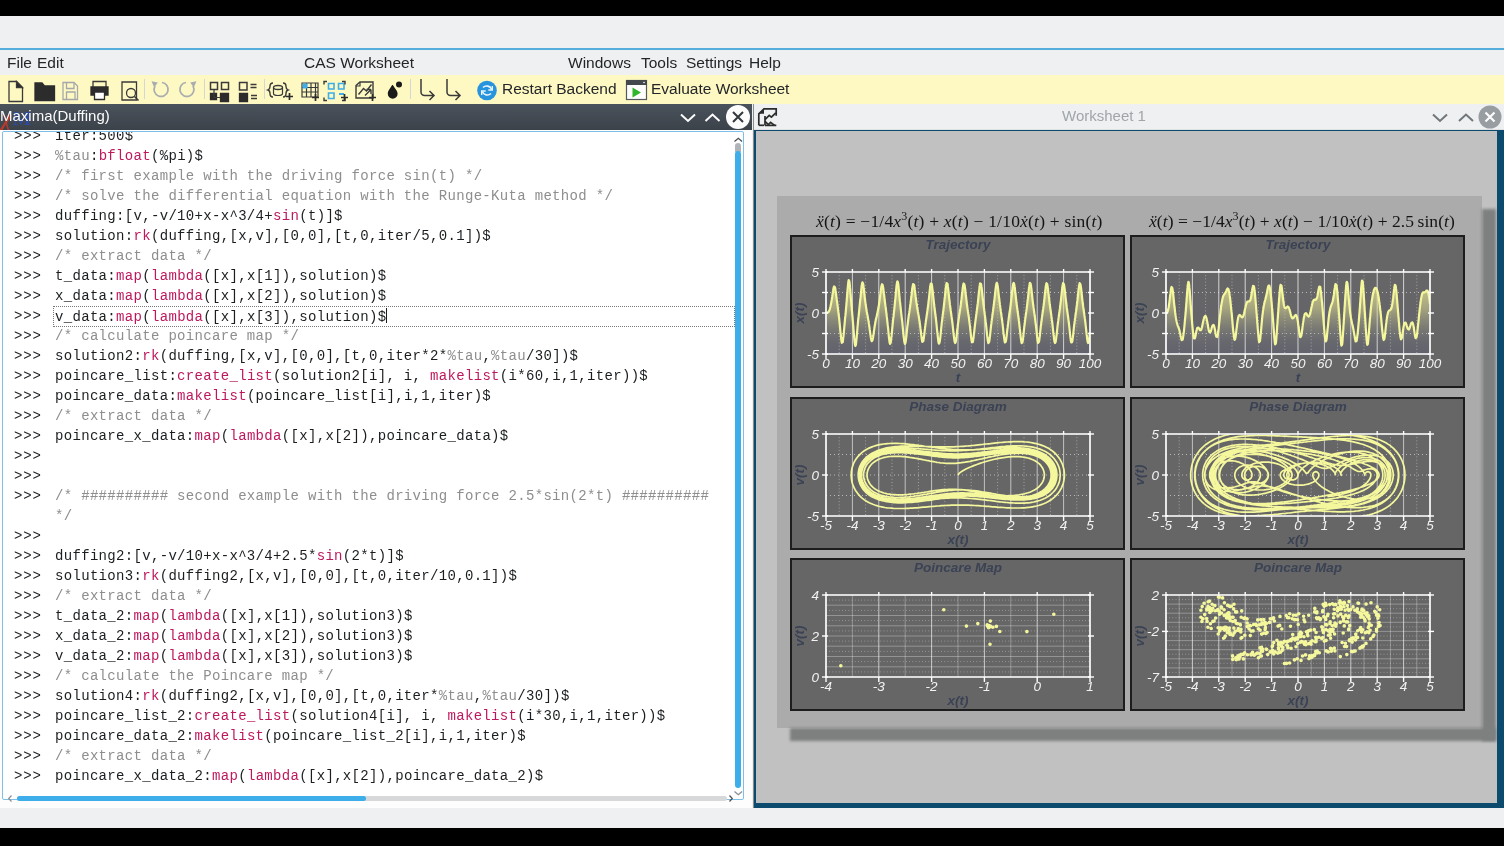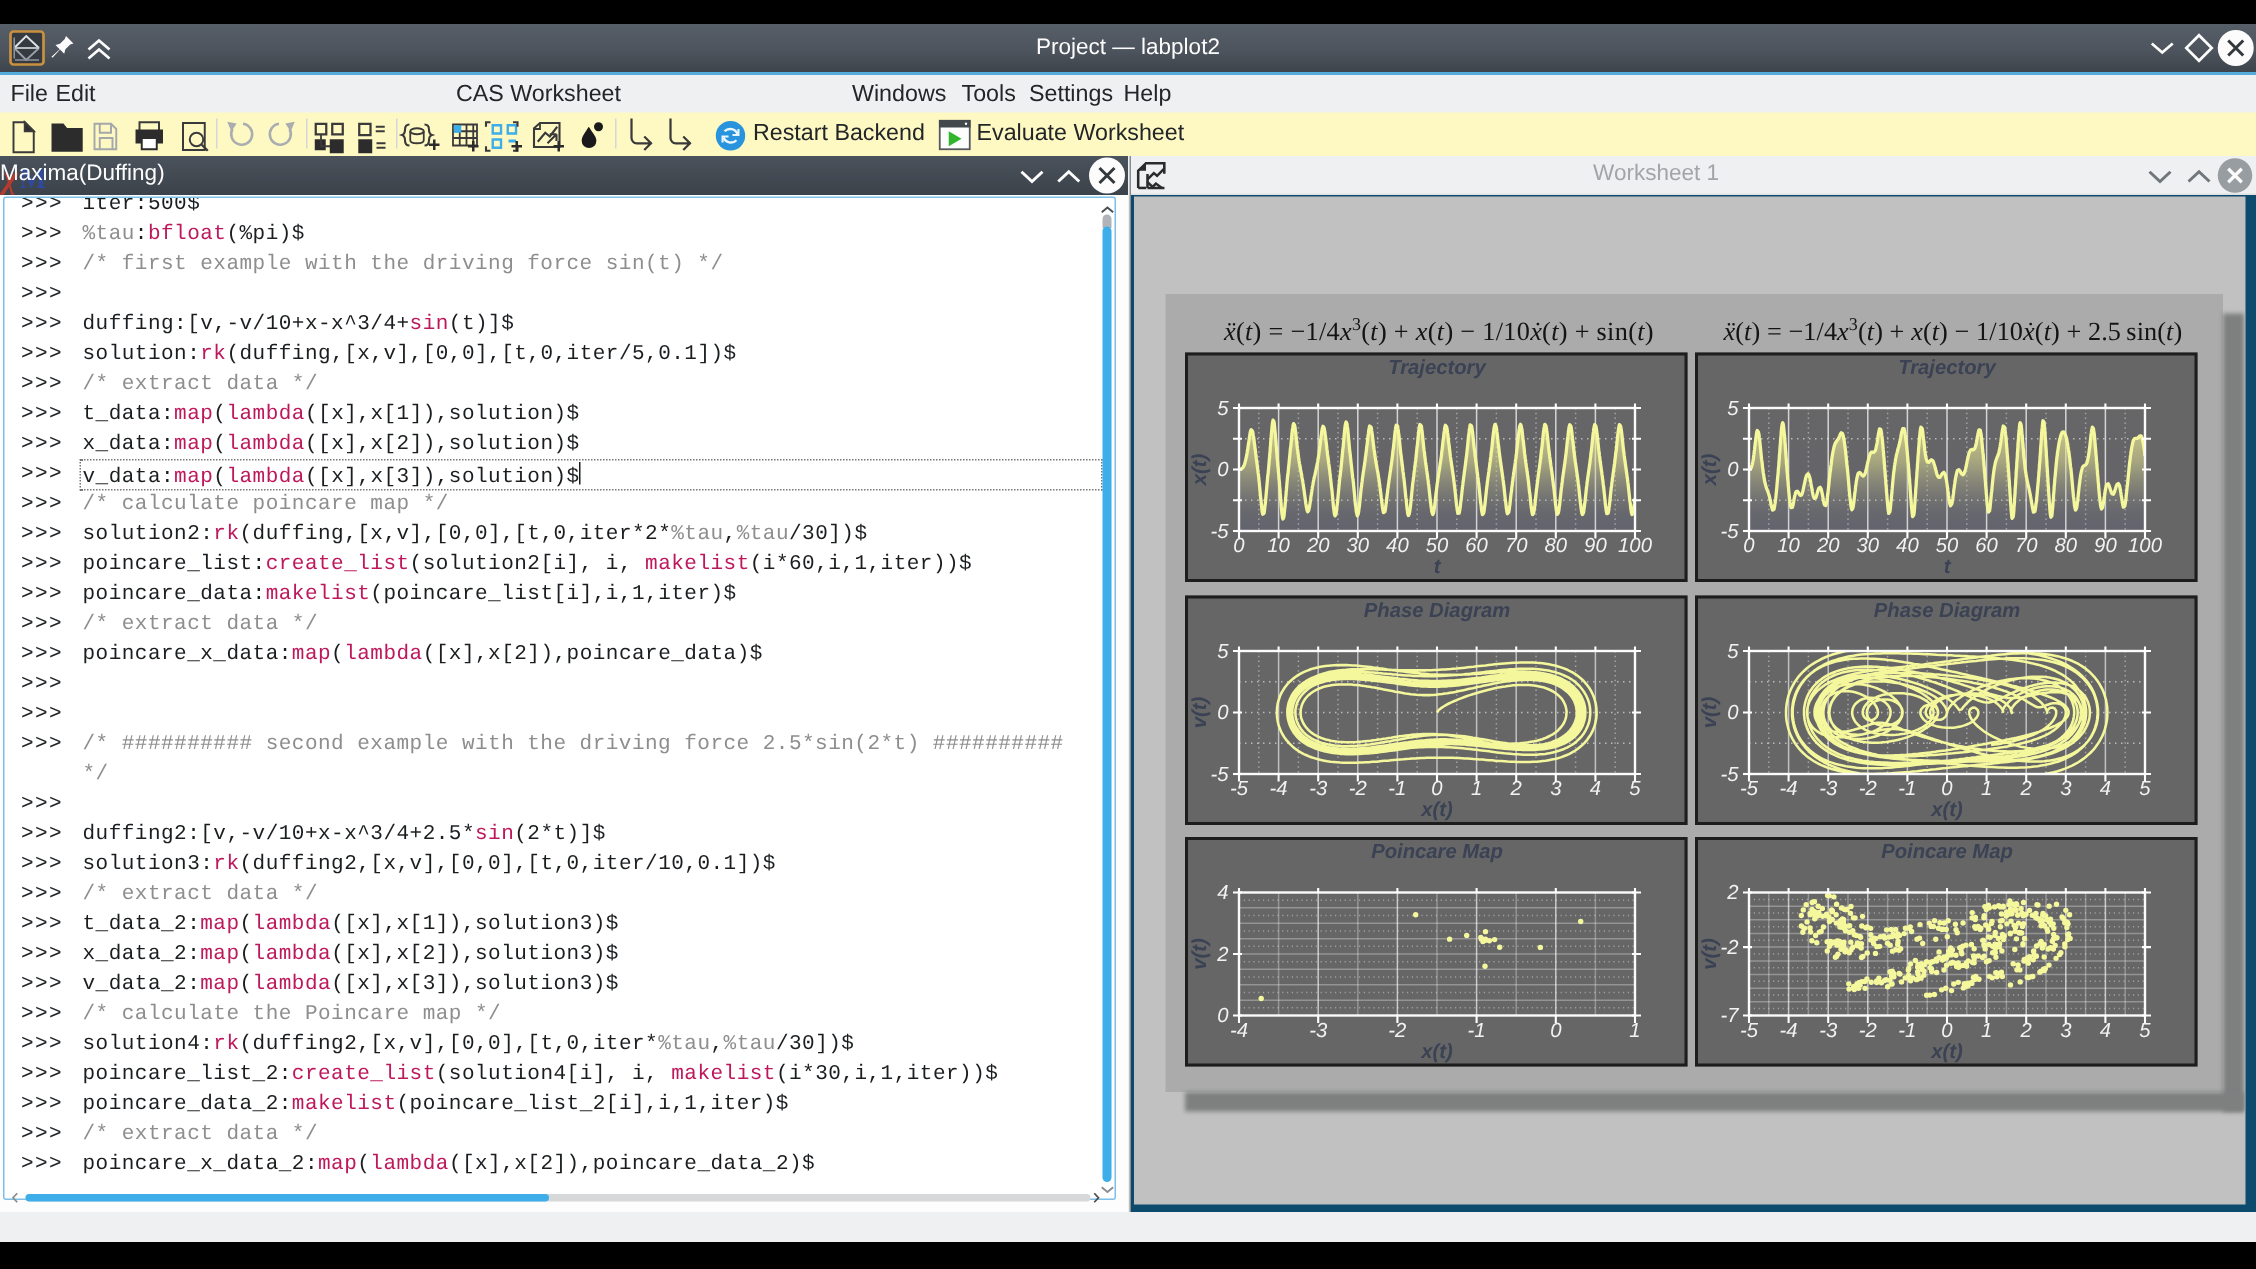--- a/index.html
+++ b/index.html
@@ -51,41 +51,20 @@
 .eq sup { font-size:12px; }
 .plotc { position:absolute; width:335px; height:153px; background:#666667; border:2px solid #1d1d1d;font-style:italic; }
 .plotc svg { position:absolute; left:-2px; top:-2px; }
 .ptitle { font-family:"Liberation Sans",sans-serif; font-size:13.5px; font-weight:bold; fill:#3a4254; }
 .tick { font-family:"Liberation Sans",sans-serif; font-size:13.5px; fill:#f2f2f2; }
 
 #statusbar { position:absolute; left:0; top:792px; width:1504px; height:20px; background:#eff0f1; }
 </style></head>
 <body>
 <div id="app">
-  <div id="titlebar">
-    <svg width="1504" height="32">
-
-      <rect x="7" y="5" width="22" height="22" rx="2" fill="#343a40" stroke="#c8913f" stroke-width="1.8"></rect>
-      <path d="M9.5 16 L17.5 8 L26 16" fill="none" stroke="#dfe3e6" stroke-width="1.3"></path>
-      <path d="M9.5 16 L17.5 24 L26 16" fill="none" stroke="#9aa0a6" stroke-width="1.3"></path>
-      <path d="M9.5 16 h16.5" stroke="#c7cbce" stroke-width="1.2"></path>
-      <path d="M9.5 9 v14 M10 24 h16" stroke="#8f959b" stroke-width="1"></path>
-
-      <path d="M44 8 l5 5 -2.2 0.6 -3.2 3.2 -0.8 3 -2.8-2.8 -5 5.5 -0.7-0.7 5.5-5 -2.8-2.8 3-0.8 3.2-3.2 z" fill="#fcfcfc"></path>
-
-      <path d="M59 17 l7-6 7 6" fill="none" stroke="#fcfcfc" stroke-width="1.8"></path>
-      <path d="M59 23 l7-6 7 6" fill="none" stroke="#fcfcfc" stroke-width="1.8"></path>
-
-      <path d="M1434.5 13 l7 6 7-6" fill="none" stroke="#fcfcfc" stroke-width="1.8"></path>
-      <rect x="1460" y="10" width="12" height="12" fill="none" stroke="#fcfcfc" stroke-width="1.8" transform="rotate(45 1466 16)"></rect>
-      <circle cx="1490.5" cy="16" r="12" fill="#fcfcfc"></circle>
-      <path d="M1485.5 11 l10 10 M1495.5 11 l-10 10" stroke="#33383d" stroke-width="2"></path>
-    </svg>
-    <div class="title">Project — labplot2</div>
-  </div>
   <div id="blueline"></div>
   <div id="menubar">
     <span style="left:7px">File</span>
     <span style="left:37px">Edit</span>
     <span class="dis" style="left:75px">Spreadsheet</span>
     <span class="dis" style="left:169px">Matrix</span>
     <span class="dis" style="left:224px">Worksheet</span>
     <span style="left:304px">CAS Worksheet</span>
     <span class="dis" style="left:425px">Analysis</span>
     <span class="dis" style="left:486px">Datapicker</span>
@@ -175,21 +154,21 @@
         <path d="M681 10.5 l7 6.5 7-6.5" fill="none" stroke="#fcfcfc" stroke-width="2"></path>
         <path d="M705.5 17 l7-6.5 7 6.5" fill="none" stroke="#fcfcfc" stroke-width="2"></path>
         <circle cx="738" cy="13" r="12" fill="#fcfcfc"></circle>
         <path d="M733 8 l10 10 M743 8 l-10 10" stroke="#33383d" stroke-width="2"></path>
       </svg>
     </div>
     <div id="console">
         <div class="crow" style="top:-5.0px"><span class="prompt">&gt;&gt;&gt;</span><span class="code">iter:500$</span></div>
 <div class="crow" style="top:15.0px"><span class="prompt">&gt;&gt;&gt;</span><span class="code"><span class="gv">%tau</span>:<b class="fn">bfloat</b>(%pi)$</span></div>
 <div class="crow" style="top:35.0px"><span class="prompt">&gt;&gt;&gt;</span><span class="code"><span class="cm">/* first example with the driving force sin(t) */</span></span></div>
-<div class="crow" style="top:55.0px"><span class="prompt">&gt;&gt;&gt;</span></div>
+<div class="crow" style="top:55.0px"><span class="prompt">&gt;&gt;&gt;</span><span class="code"><span class="cm">/* solve the differential equation with the Runge-Kuta method */</span></span></div>
 <div class="crow" style="top:75.0px"><span class="prompt">&gt;&gt;&gt;</span><span class="code">duffing:[v,-v/10+x-x^3/4+<b class="fn">sin</b>(t)]$</span></div>
 <div class="crow" style="top:95.0px"><span class="prompt">&gt;&gt;&gt;</span><span class="code">solution:<b class="fn">rk</b>(duffing,[x,v],[0,0],[t,0,iter/5,0.1])$</span></div>
 <div class="crow" style="top:115.0px"><span class="prompt">&gt;&gt;&gt;</span><span class="code"><span class="cm">/* extract data */</span></span></div>
 <div class="crow" style="top:135.0px"><span class="prompt">&gt;&gt;&gt;</span><span class="code">t_data:<b class="fn">map</b>(<b class="fn">lambda</b>([x],x[1]),solution)$</span></div>
 <div class="crow" style="top:155.0px"><span class="prompt">&gt;&gt;&gt;</span><span class="code">x_data:<b class="fn">map</b>(<b class="fn">lambda</b>([x],x[2]),solution)$</span></div>
 <div class="crow" style="top:175.0px"><span class="prompt">&gt;&gt;&gt;</span><span class="code">v_data:<b class="fn">map</b>(<b class="fn">lambda</b>([x],x[3]),solution)$<span class="cursor"></span></span><i class="selbox"></i></div>
 <div class="crow" style="top:195.0px"><span class="prompt">&gt;&gt;&gt;</span><span class="code"><span class="cm">/* calculate poincare map */</span></span></div>
 <div class="crow" style="top:215.0px"><span class="prompt">&gt;&gt;&gt;</span><span class="code">solution2:<b class="fn">rk</b>(duffing,[x,v],[0,0],[t,0,iter*2*<span class="gv">%tau</span>,<span class="gv">%tau</span>/30])$</span></div>
 <div class="crow" style="top:235.0px"><span class="prompt">&gt;&gt;&gt;</span><span class="code">poincare_list:<b class="fn">create_list</b>(solution2[i], i, <b class="fn">makelist</b>(i*60,i,1,iter))$</span></div>
 <div class="crow" style="top:255.0px"><span class="prompt">&gt;&gt;&gt;</span><span class="code">poincare_data:<b class="fn">makelist</b>(poincare_list[i],i,1,iter)$</span></div>

